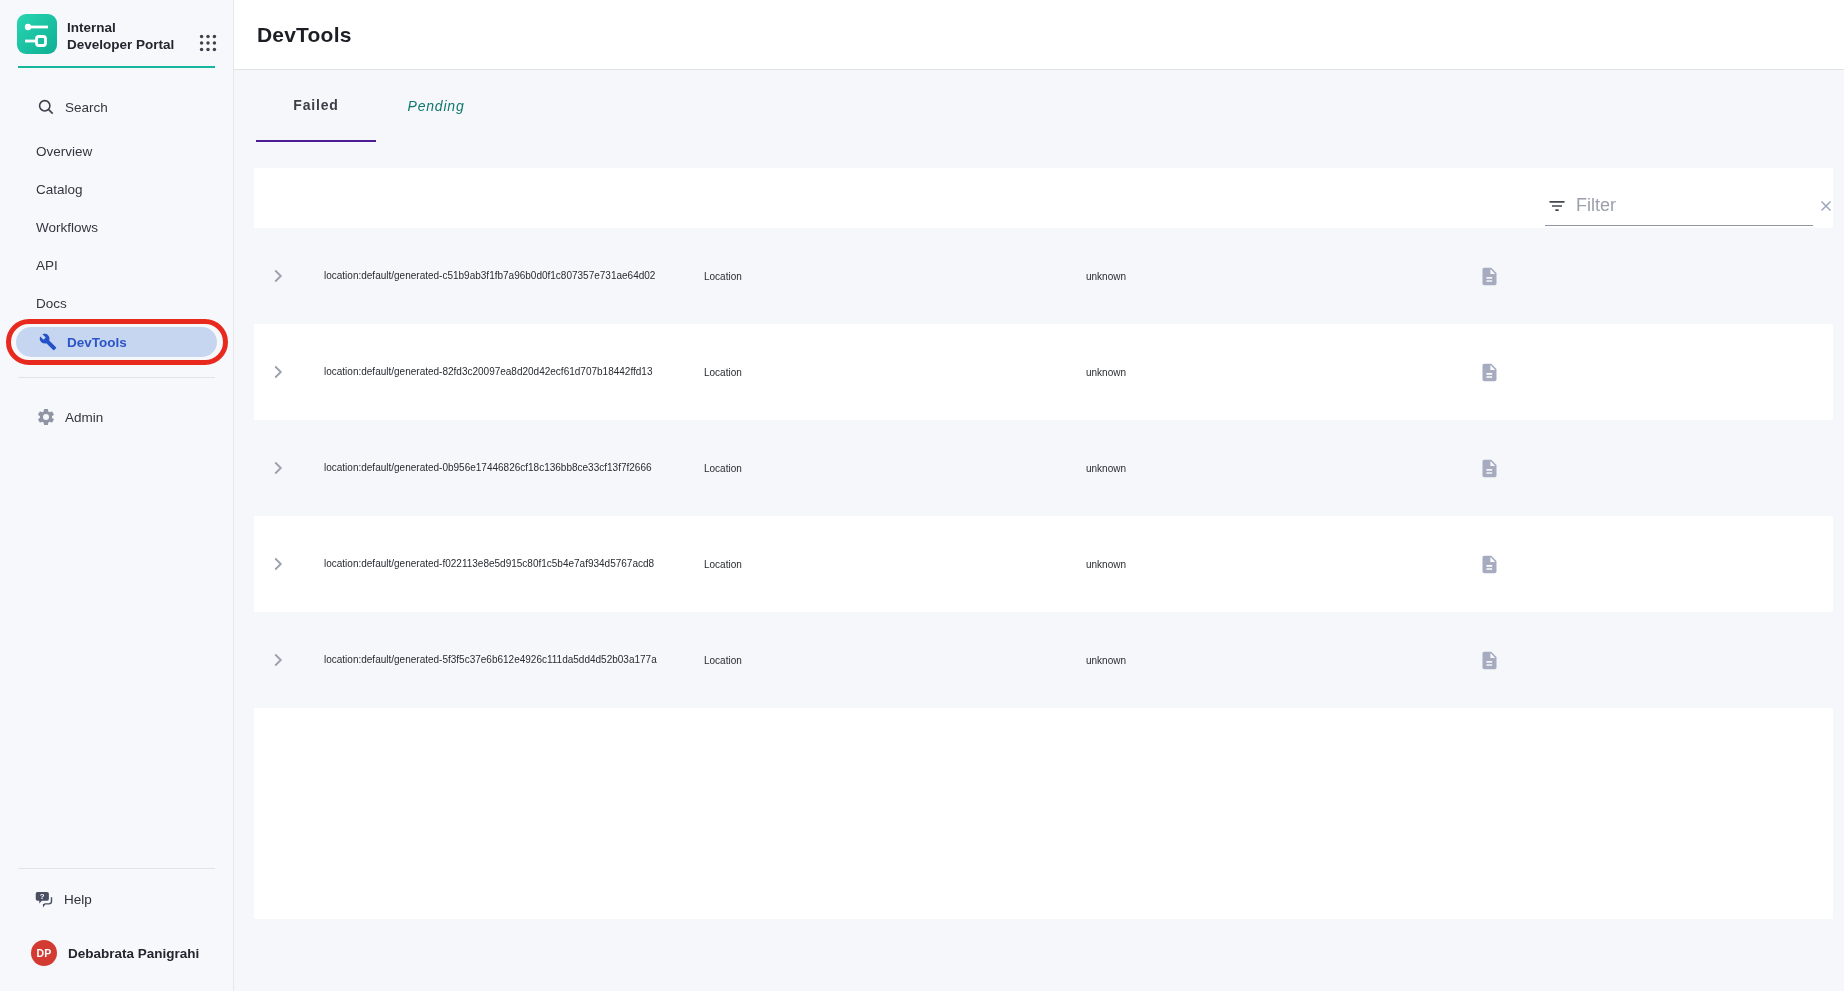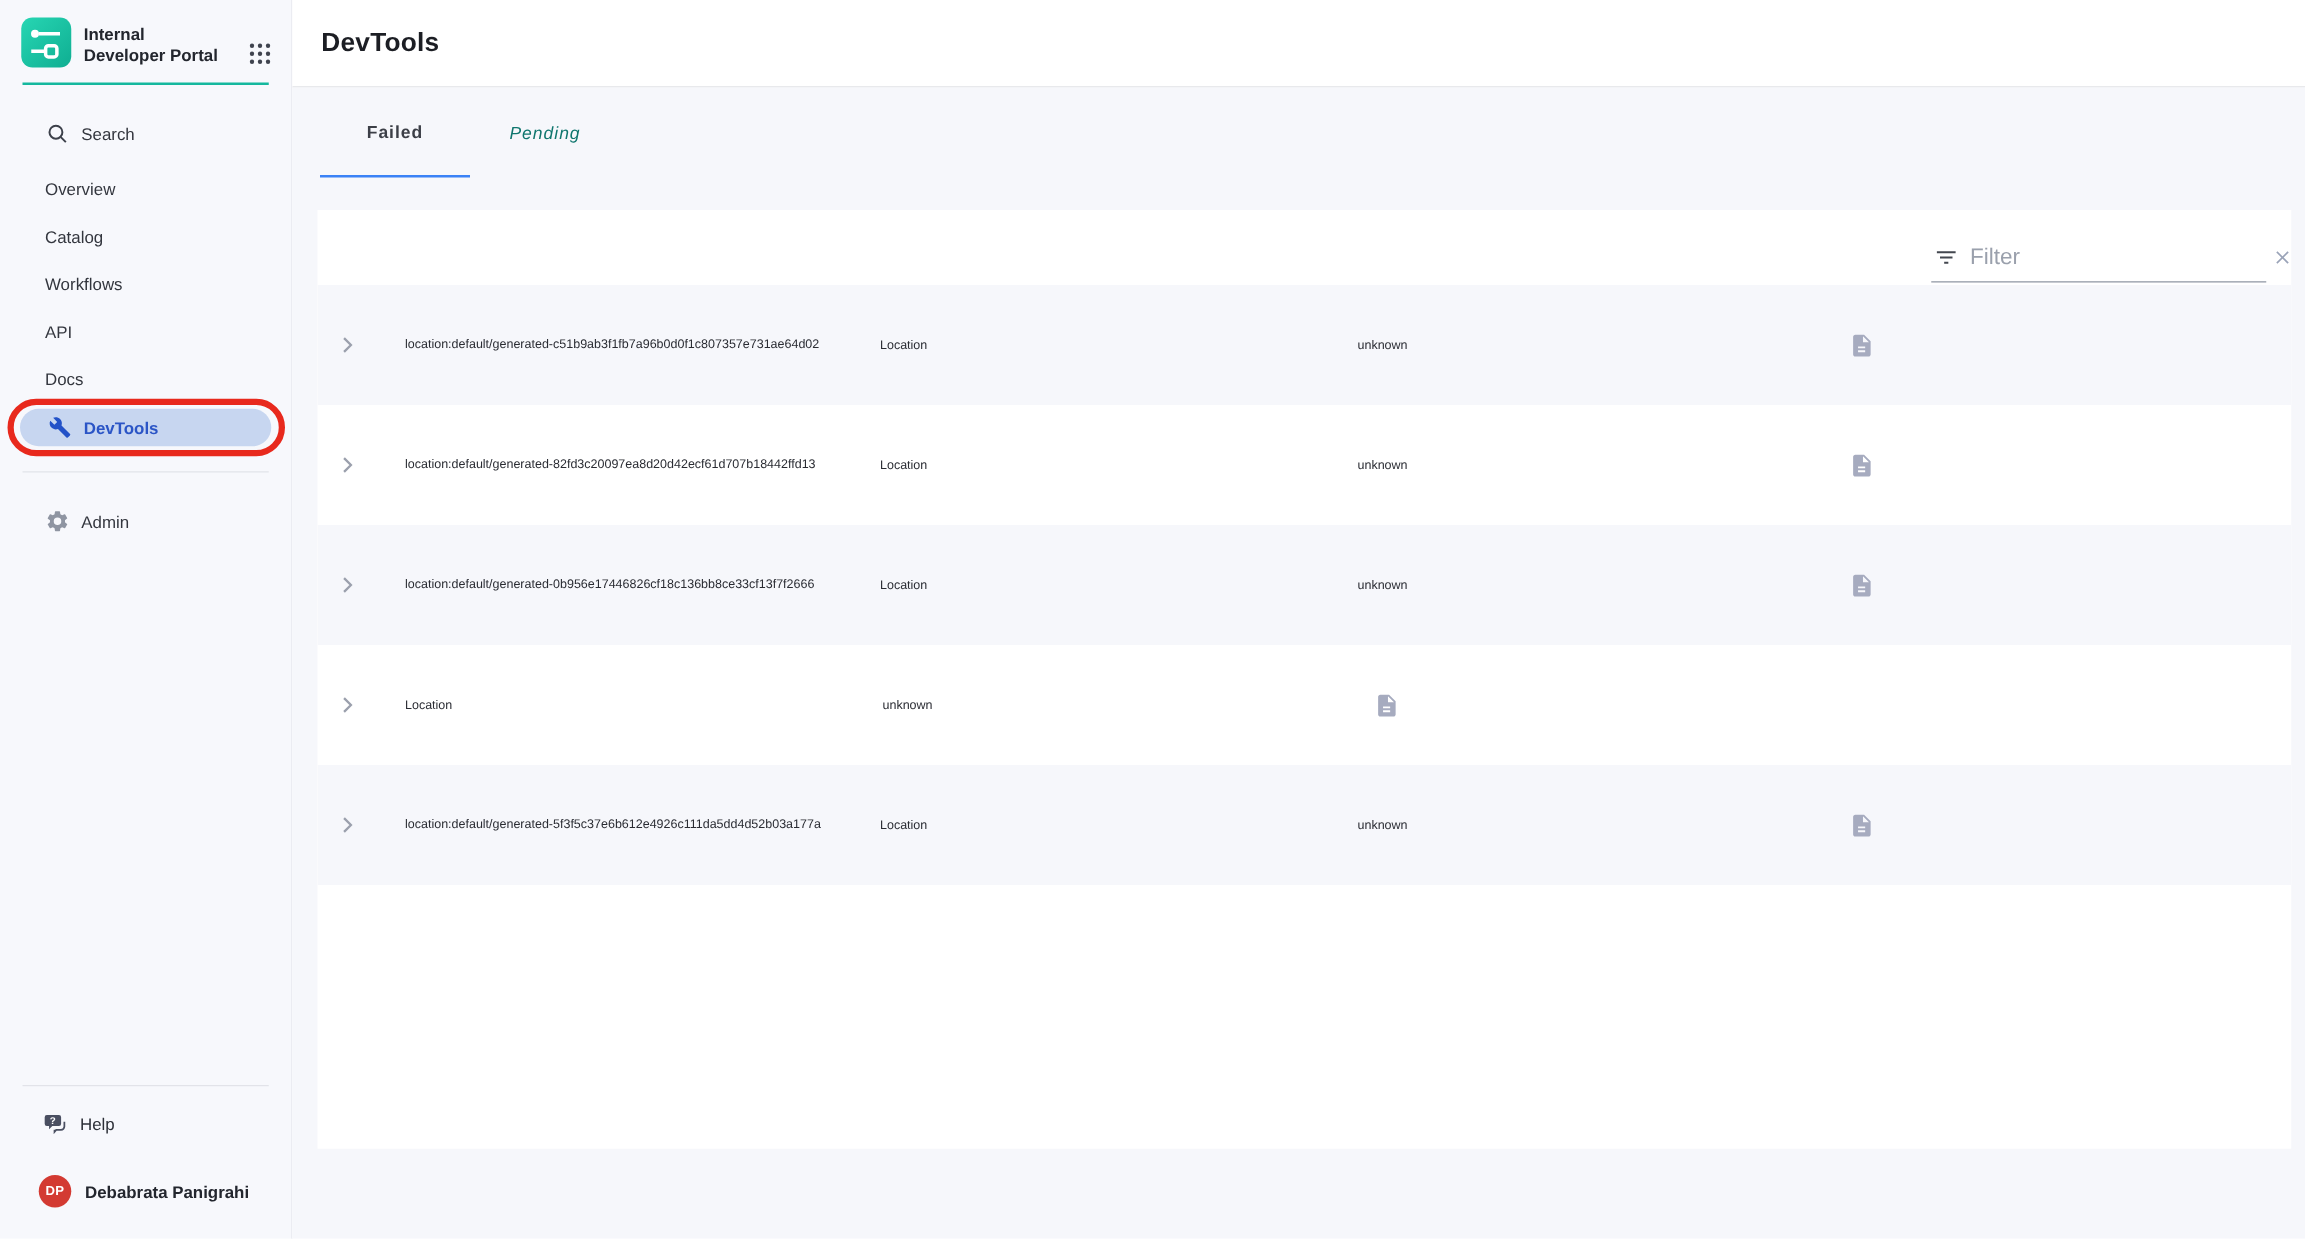--- a/index.html
+++ b/index.html
@@ -69,21 +69,21 @@
     font-size:14px; font-weight:700; color:#22242b; letter-spacing:.5px;
     border-bottom:3px solid #2b4ed4; cursor:pointer;
   }
 
   .content { flex:1; background:#f6f7fb; display:flex; flex-direction:column; min-height:0; }
   .subtabs { height:72px; display:flex; margin-left:22px; flex:none; }
   .subtab {
     width:120px; display:flex; align-items:center; justify-content:center;
     font-size:14px; letter-spacing:.8px; cursor:pointer;
   }
-  .subtab.active { color:#3c3f47; font-weight:700; border-bottom:2px solid #3b82f6; }
+  .subtab.active { color:#3c3f47; font-weight:700; border-bottom:2px solid #4c1d95; }
   .subtab.inactive { color:#0f766e; font-weight:400;font-style:italic; }
 
   .card {
     margin:26px 11px 0 20px; background:#fff; height:751px;
     display:flex; flex-direction:column; overflow:hidden;
   }
   .toolbar { display:flex; justify-content:flex-end; padding:20px 20px 0 0; height:60px; flex:none; }
   .filter-box {
     width:268px; height:38px; display:flex; align-items:center; gap:9px;
     border-bottom:1px solid #8f96a3; padding:0 2px 2px 2px;
@@ -314,20 +314,23 @@
         </div>
 
         <div class="trow">
           <div class="col-expand">
               <span class="expand-btn">
             <svg width="22" height="22" viewBox="0 0 24 24" fill="none" stroke="#9ba0ad" stroke-width="2">
                   <path d="M9 6l6 6-6 6"></path>
                 </svg>
           </span>
             </div>
+          <div class="col-entity">
+              <div class="entity-text">location:default/generated-f022113e8e5d915c80f1c5b4e7af934d5767acd8</div>
+            </div>
           <div class="col-kind">Location</div>
           <div class="col-owner">unknown</div>
           <div class="col-raw">
               <span class="raw-btn">
             <svg width="21" height="21" viewBox="0 0 24 24" fill="#a6abbf">
                   <path d="M14,2H6C4.9,2 4,2.9 4,4V20C4,21.1 4.9,22 6,22H18C19.1,22 20,21.1 20,20V8L14,2M15,18H8.5V16.2H15V18M15,14.5H8.5V12.7H15V14.5M13,9V3.5L18.5,9H13Z"></path>
                 </svg>
           </span>
             </div>
         </div>

